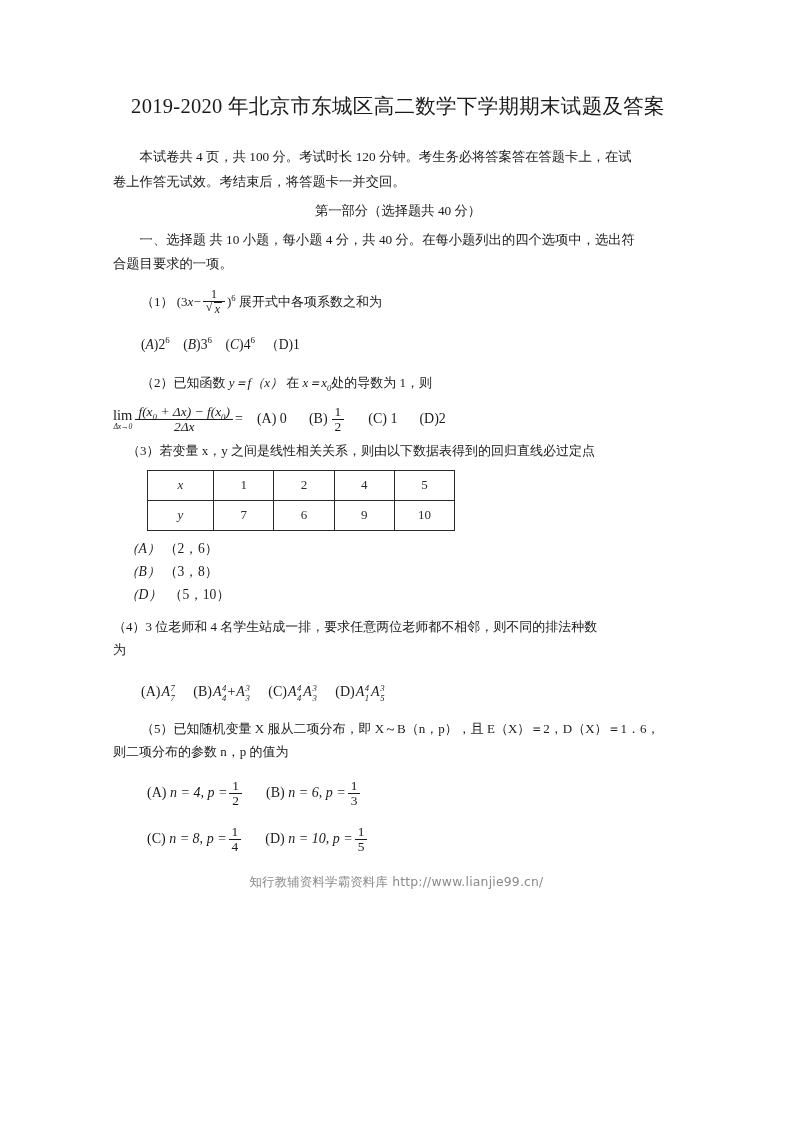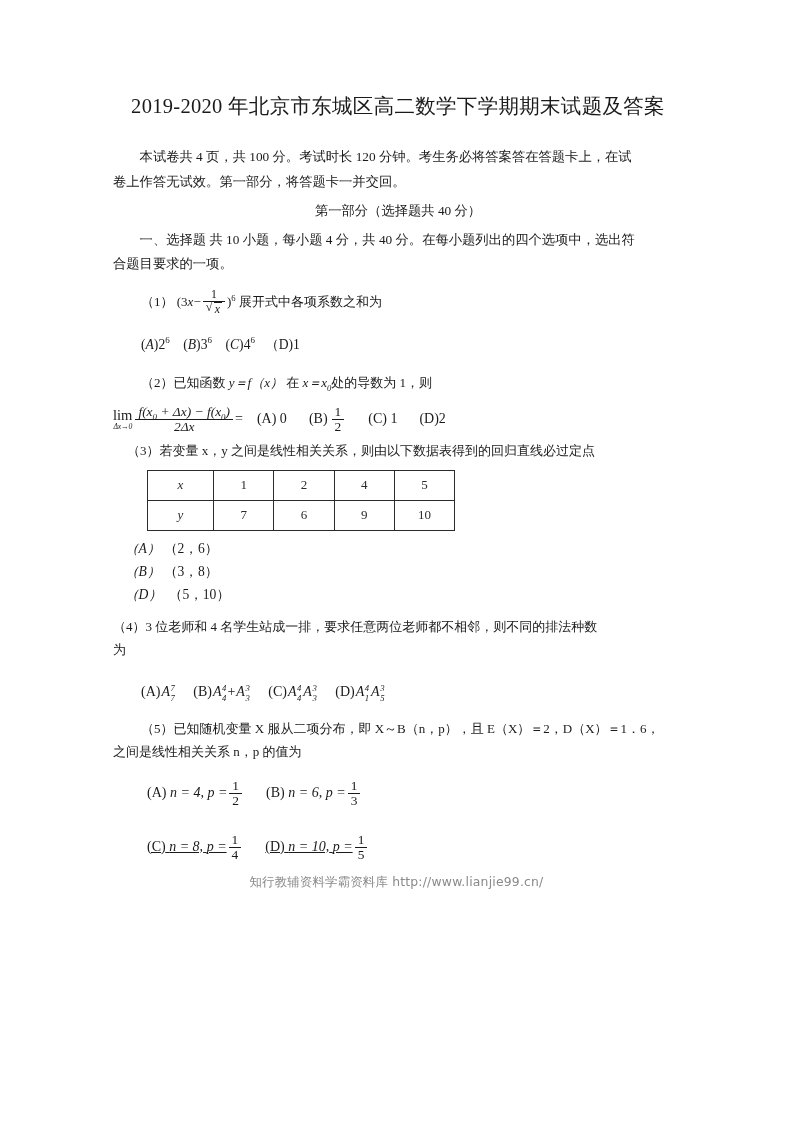--- a/index.html
+++ b/index.html
@@ -163,21 +163,21 @@
 <div class="page">
 
   <div class="content">
 
     <h1 class="doc-title">2019-2020 年北京市东城区高二数学下学期期末试题及答案</h1>
 
     <p class="para indent2">
       <span>本试卷共 4 页，共 100 分。考试时长 120 分钟。考生务必将答案答在答题卡上，在试</span>
     </p>
     <p class="para">
-      <span>卷上作答无试效。第一部分，将答题卡一并交回。</span>
+      <span>卷上作答无试效。考结束后，将答题卡一并交回。</span>
     </p>
 
     <p class="center">第一部分（选择题共 40 分）</p>
 
     <p class="para indent2">
       <span>一、选择题 共 10 小题，每小题 4 分，共 40 分。在每小题列出的四个选项中，选出符</span>
     </p>
     <p class="para">
       <span>合题目要求的一项。</span>
     </p>
@@ -295,38 +295,38 @@
         &nbsp;&nbsp;&nbsp;
         <span><span>(D)</span><span class="perm"><span>A</span><span class="ss"><span class="sup-v">4</span><span>1</span></span></span><span class="perm"><span>A</span><span class="ss"><span class="sup-v">3</span><span>5</span></span></span></span>
       </div>
     </div>
 
     <div class="q-block" style="margin-top:14px;">
       <div class="q-line" style="margin-left:28px;">
         <span>（5）</span><span>已知随机变量 X 服从二项分布，即 X～B（n，p），且 E（X）＝2，D（X）＝1．6，</span>
       </div>
       <div class="q-line">
-        <span>之间是线性相关关系 n，p 的值为</span>
+        <span>则二项分布的参数 n，p 的值为</span>
       </div>
 
       <div class="eqrow" style="margin-left:34px; margin-top:16px;">
         <span>
           <span>(A)</span>
           <span class="mi">n = 4,</span>
           <span class="mi">p =</span><span class="frac"><span class="num">1</span><span class="den">2</span></span>
         </span>
         <span class="gap-m"></span>
         <span>
           <span>(B)</span>
           <span class="mi">n = 6,</span>
           <span class="mi">p =</span><span class="frac"><span class="num">1</span><span class="den">3</span></span>
         </span>
       </div>
 
-      <div class="eqrow" style="margin-left:34px; margin-top:24px;text-decoration:underline;">
+      <div class="eqrow" style="margin-left:34px; margin-top:16px;">
         <span>
           <span>(C)</span>
           <span class="mi">n = 8,</span>
           <span class="mi">p =</span><span class="frac"><span class="num">1</span><span class="den">4</span></span>
         </span>
         <span class="gap-m"></span>
         <span>
           <span>(D)</span>
           <span class="mi">n = 10,</span>
           <span class="mi">p =</span><span class="frac"><span class="num">1</span><span class="den">5</span></span>

